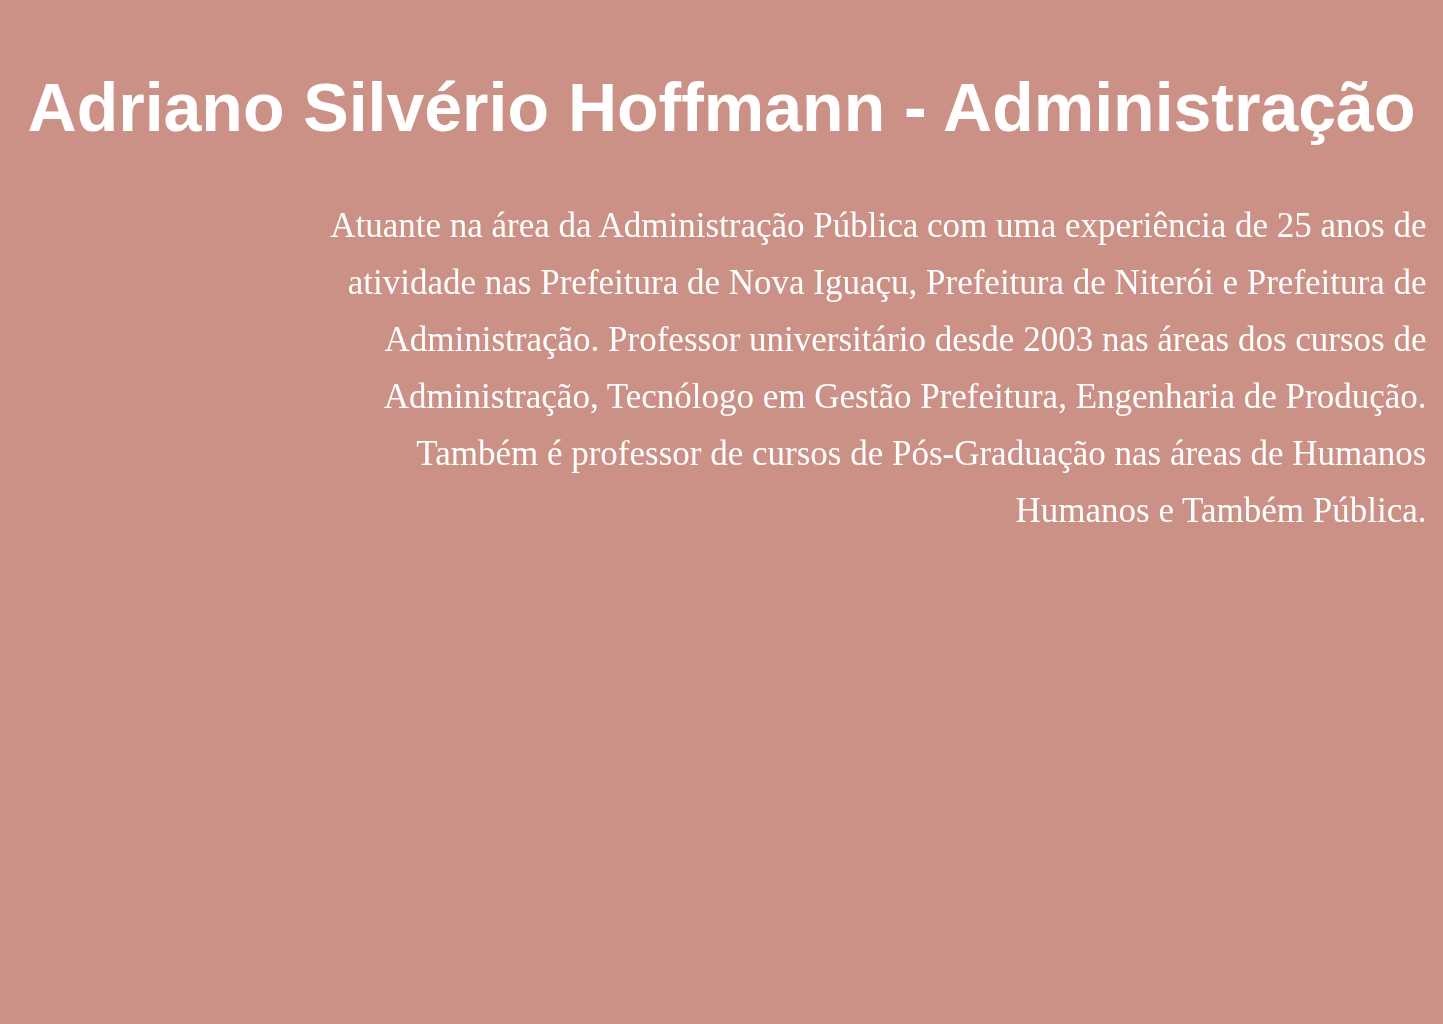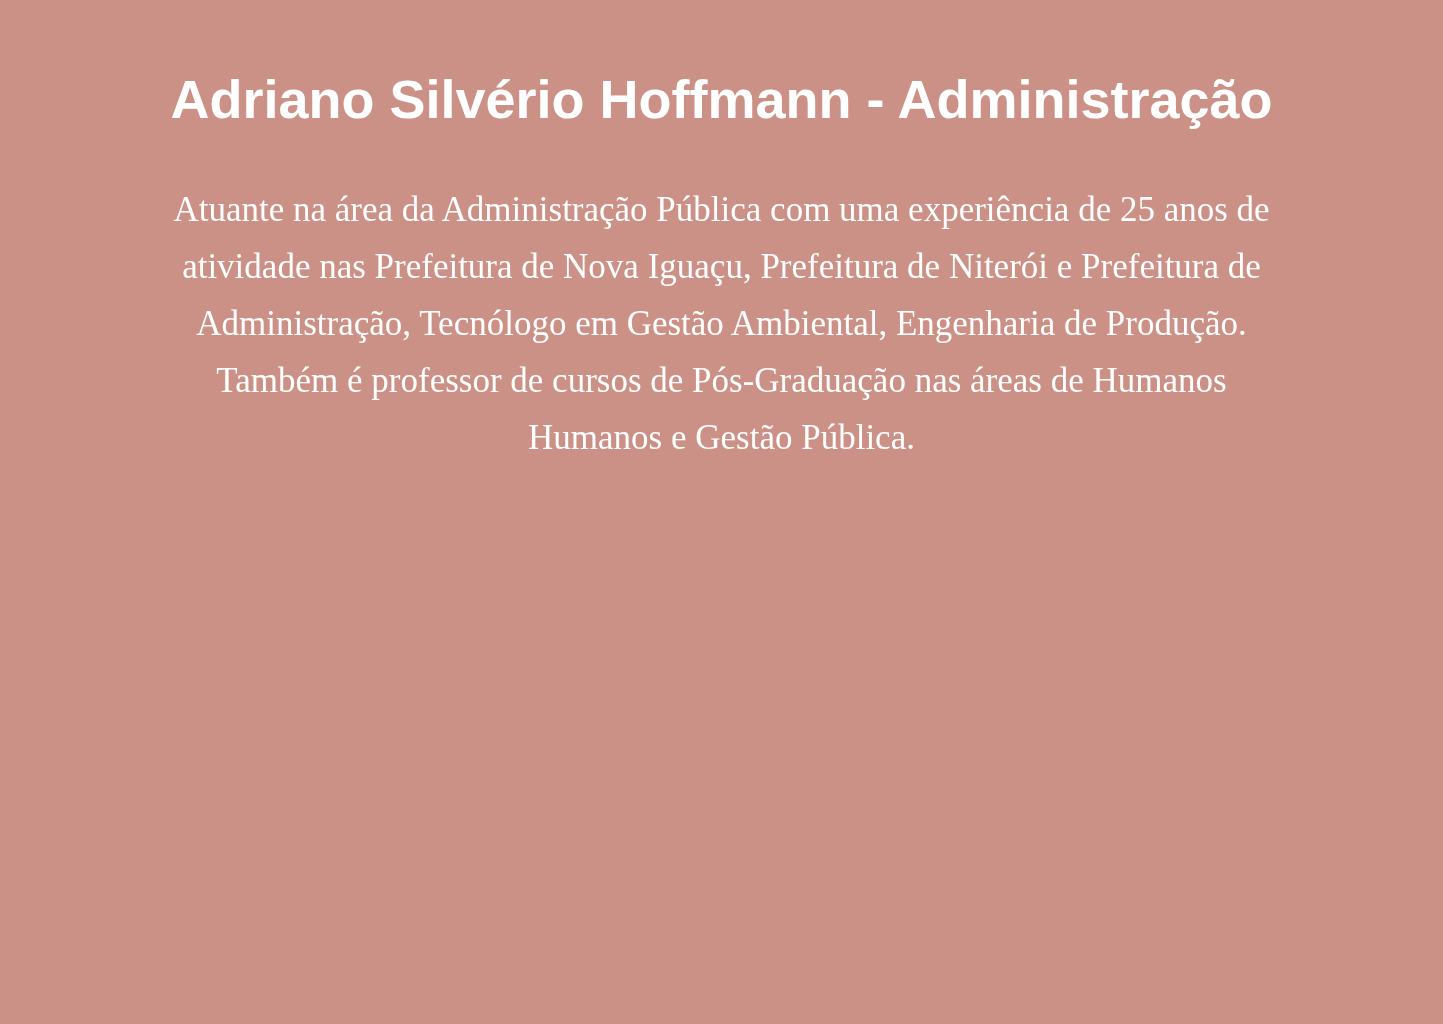--- a/index.html
+++ b/index.html
@@ -23,46 +23,47 @@
     height: 1024px;
     box-sizing: border-box;
     padding-top: 70px;
     text-align: center;
     color: var(--fg);
   }
   .slide-title {
     margin: 0;
     font-family: "Liberation Sans", "DejaVu Sans", sans-serif;
     font-weight: 700;
-    font-size: 54px;
+    font-size: 68px;
     line-height: 1.1;
     letter-spacing: 0px;
     color: var(--fg);
     white-space: nowrap;
   }
   .slide-body {
     margin: 52px auto 0 auto;
     width: 1410px;
     font-family: "Liberation Serif", "DejaVu Serif", serif;
     font-weight: 400;
     font-size: 35px;
     line-height: 57px;
     color: var(--fg);
   }
   .body-line {
     white-space: nowrap;
-    text-align: center;
+    text-align: right;
   }
 </style>
 </head>
 <body>
 
 <div class="slide">
   <h1 class="slide-title">Adriano Silvério Hoffmann - Administração</h1>
 
   <div class="slide-body">
     <div class="body-line">Atuante na área da Administração Pública com uma experiência de 25 anos de</div>
     <div class="body-line">atividade nas Prefeitura de Nova Iguaçu, Prefeitura de Niterói e Prefeitura de</div>
-    <div class="body-line">Administração, Tecnólogo em Gestão Ambiental, Engenharia de Produção.</div>
+    <div class="body-line">Administração. Professor universitário desde 2003 nas áreas dos cursos de</div>
+    <div class="body-line">Administração, Tecnólogo em Gestão Prefeitura, Engenharia de Produção.</div>
     <div class="body-line">Também é professor de cursos de Pós-Graduação nas áreas de Humanos</div>
-    <div class="body-line">Humanos e Gestão Pública.</div>
+    <div class="body-line">Humanos e Também Pública.</div>
   </div>
 </div>
 
 </body></html>

